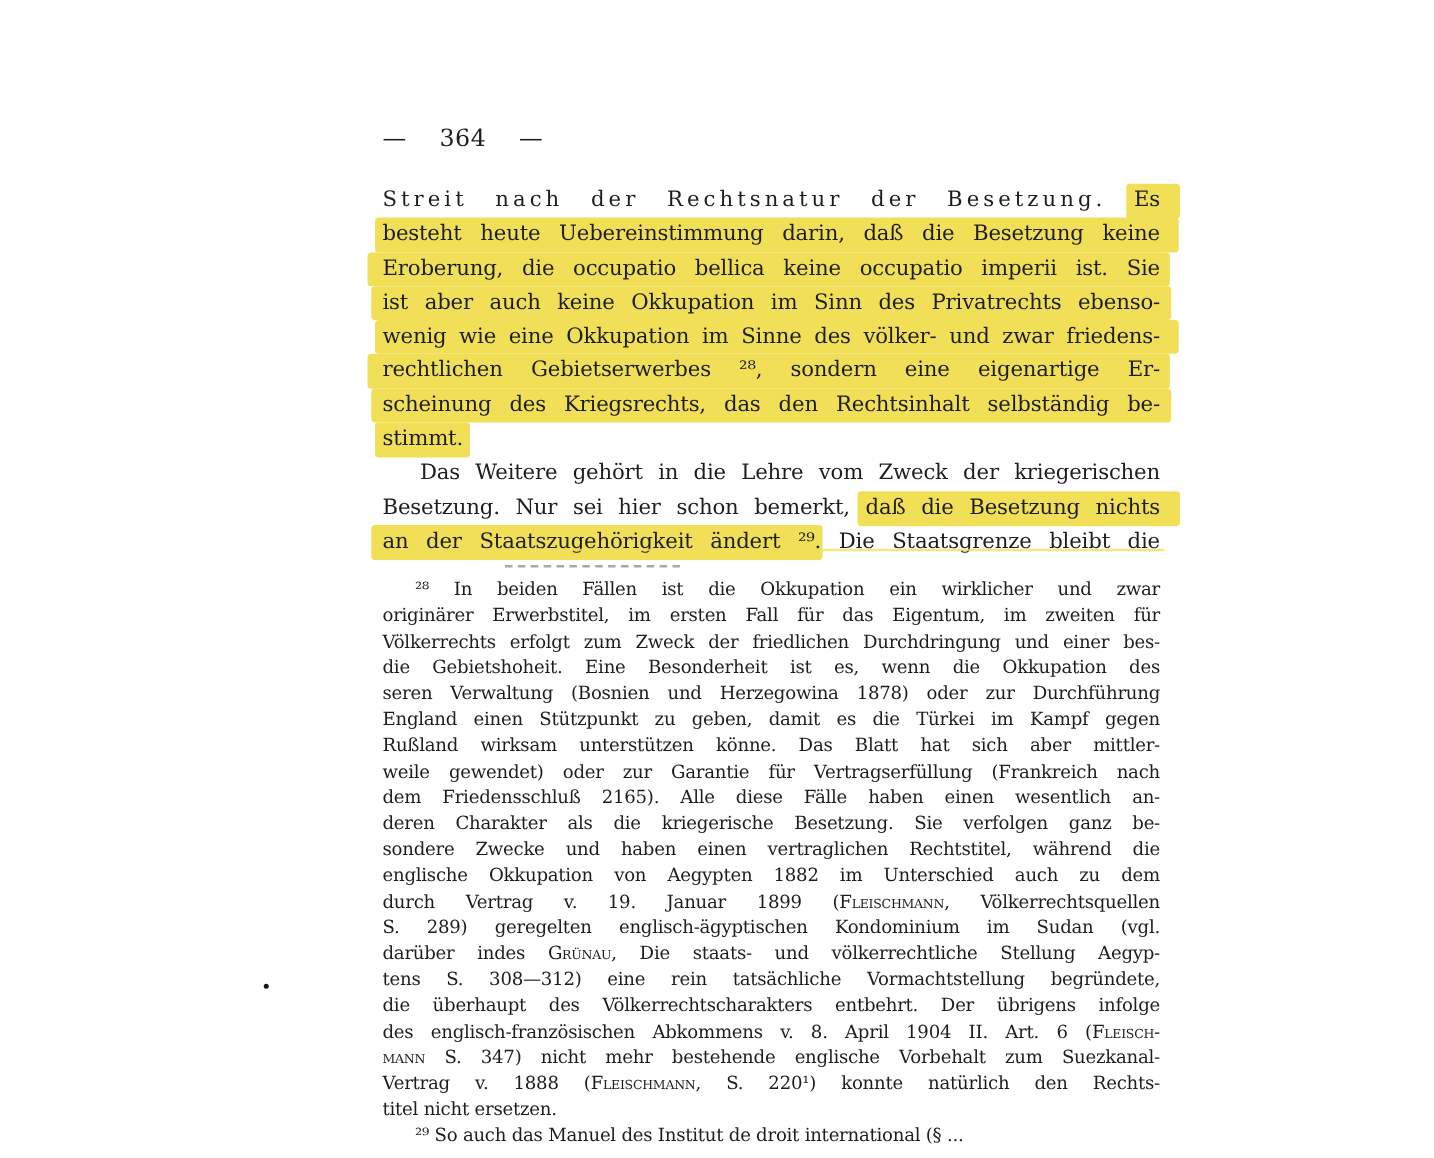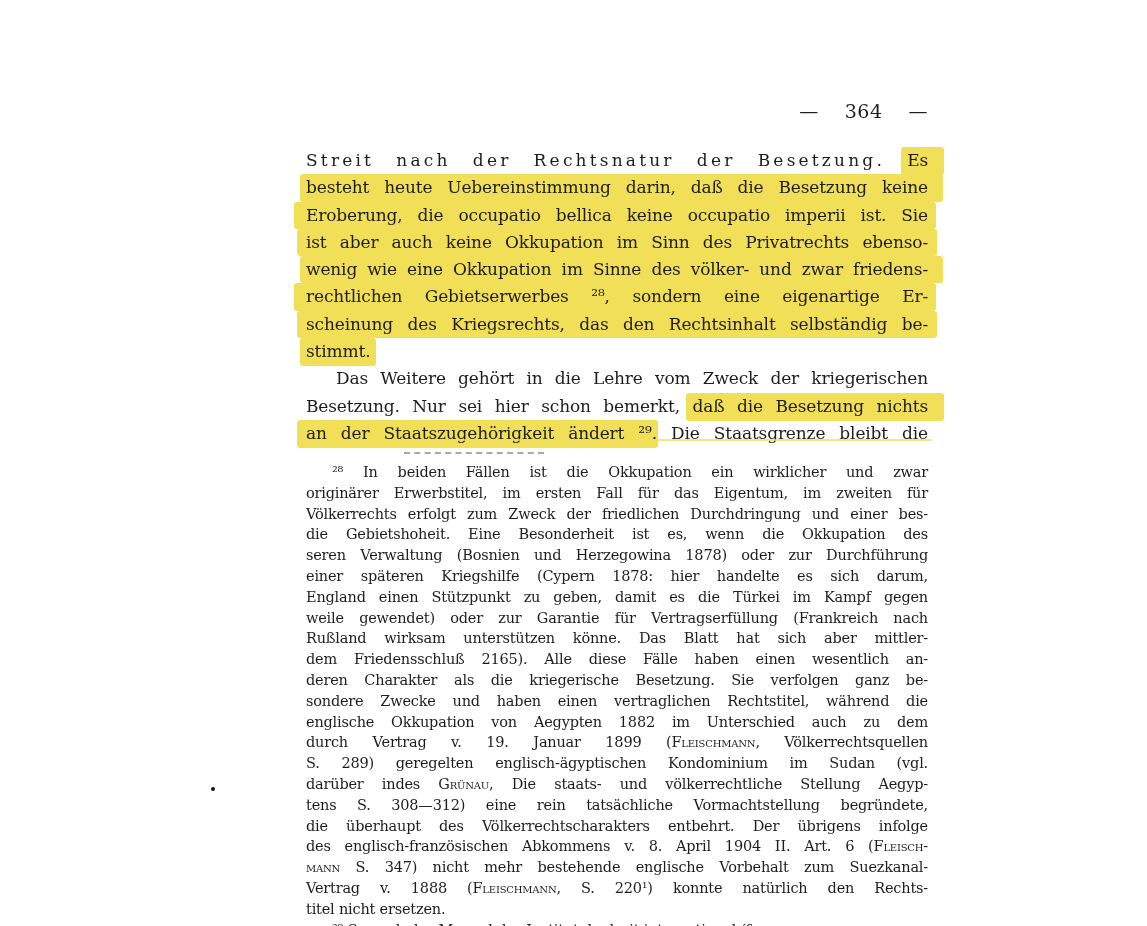--- a/index.html
+++ b/index.html
@@ -2,21 +2,21 @@
 <html style="--hl: #f2df58;"><head>
 <meta charset="utf-8">
 <style>
   html,body{margin:0;padding:0;}
   body{
     width:1147px;height:926px;overflow:hidden;position:relative;
     background:#ffffff;color:#1d1d1d;
     font-family:"DejaVu Serif","Liberation Serif",serif;
   }
   .page{position:absolute;left:306px;top:0;width:622px;height:926px;}
-  .header{position:absolute;top:100px;left:0;width:100%;text-align:right;
+  .header{position:absolute;top:100px;left:0;width:100%;text-align:left;
     font-size:19px;letter-spacing:.5px;}
   .header .num{margin:0 26px;}
   .main{position:absolute;top:147px;left:0;width:100%;
     font-size:17px;letter-spacing:-0.15px;}
   .main .tl{height:27.3px;line-height:27.3px;}
   .fn{position:absolute;top:462px;left:0;width:100%;font-size:14.5px;letter-spacing:-0.2px;}
   .fn .tl{height:20.8px;line-height:20.8px;}
   .tl{white-space:normal;}
   .just{text-align:justify;text-align-last:justify;}
   .main .ind{padding-left:30px;}
@@ -69,24 +69,23 @@
   <div class="smear"></div>
   <div class="sep"></div>
 
   <div class="fn">
     <div>
         <div class="tl just ind"><span>²⁸ In beiden Fällen ist die Okkupation ein wirklicher und zwar</span></div>
         <div class="tl just"><span>originärer Erwerbstitel, im ersten Fall für das Eigentum, im zweiten für</span></div>
         <div class="tl just"><span>Völkerrechts erfolgt zum Zweck der friedlichen Durchdringung und einer bes-</span></div>
         <div class="tl just"><span>die Gebietshoheit. Eine Besonderheit ist es, wenn die Okkupation des</span></div>
         <div class="tl just"><span>seren Verwaltung (Bosnien und Herzegowina 1878) oder zur Durchführung</span></div>
-        <div class="tl just"><span>einer späteren Kriegshilfe (Cypern 1878: hier handelte es sich darum,</span></div>
         <div class="tl just"><span>England einen Stützpunkt zu geben, damit es die Türkei im Kampf gegen</span></div>
+        <div class="tl just"><span>Rußland wirksam unterstützen könne. Das Blatt hat sich aber mittler-</span></div>
         <div class="tl just"><span>weile gewendet) oder zur Garantie für Vertragserfüllung (Frankreich nach</span></div>
-        <div class="tl just"><span>Rußland wirksam unterstützen könne. Das Blatt hat sich aber mittler-</span></div>
         <div class="tl just"><span>dem Friedensschluß 2165). Alle diese Fälle haben einen wesentlich an-</span></div>
         <div class="tl just"><span>deren Charakter als die kriegerische Besetzung. Sie verfolgen ganz be-</span></div>
         <div class="tl just"><span>sondere Zwecke und haben einen vertraglichen Rechtstitel, während die</span></div>
         <div class="tl just"><span>englische Okkupation von Aegypten 1882 im Unterschied auch zu dem</span></div>
         <div class="tl just"><span>durch Vertrag v. 19. Januar 1899 (</span><span class="smallcaps">Fleischmann</span><span>, Völkerrechtsquellen</span></div>
         <div class="tl just"><span>S. 289) geregelten englisch-ägyptischen Kondominium im Sudan (vgl.</span></div>
         <div class="tl just"><span>darüber indes </span><span class="smallcaps">Grünau</span><span>, Die staats- und völkerrechtliche Stellung Aegyp-</span></div>
         <div class="tl just"><span>tens S. 308—312) eine rein tatsächliche Vormachtstellung begründete,</span></div>
         <div class="tl just"><span>die überhaupt des Völkerrechtscharakters entbehrt. Der übrigens infolge</span></div>
         <div class="tl just"><span>des englisch-französischen Abkommens v. 8. April 1904 II. Art. 6 (</span><span class="smallcaps">Fleisch-</span></div>

